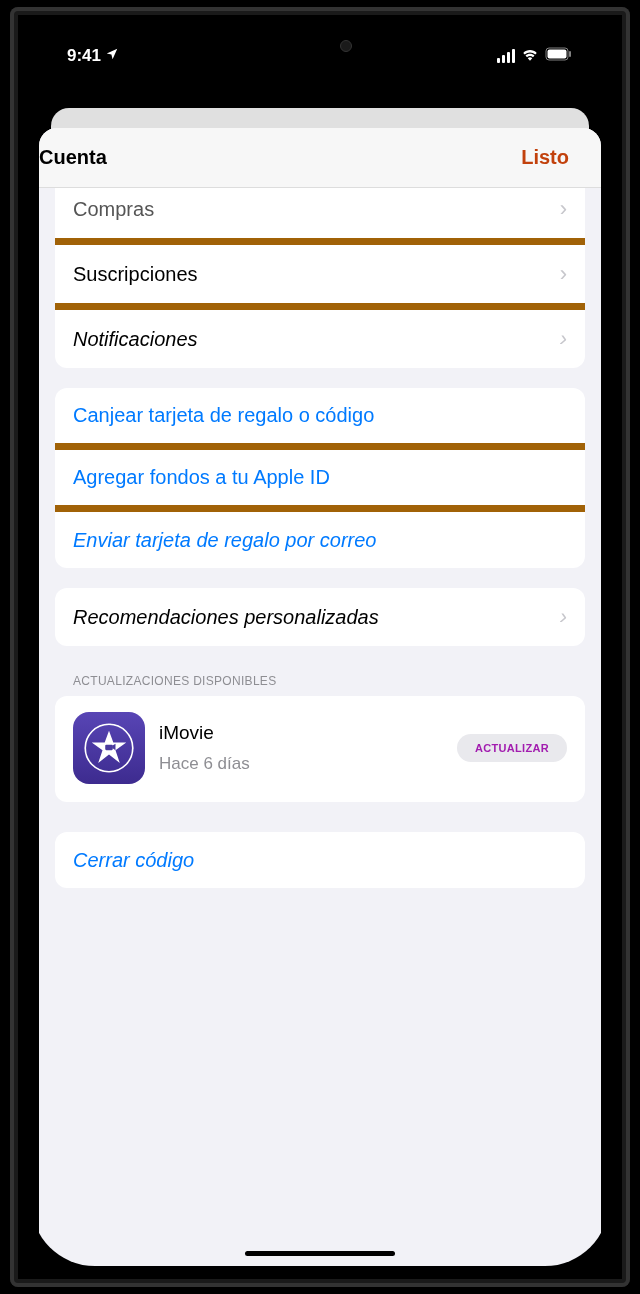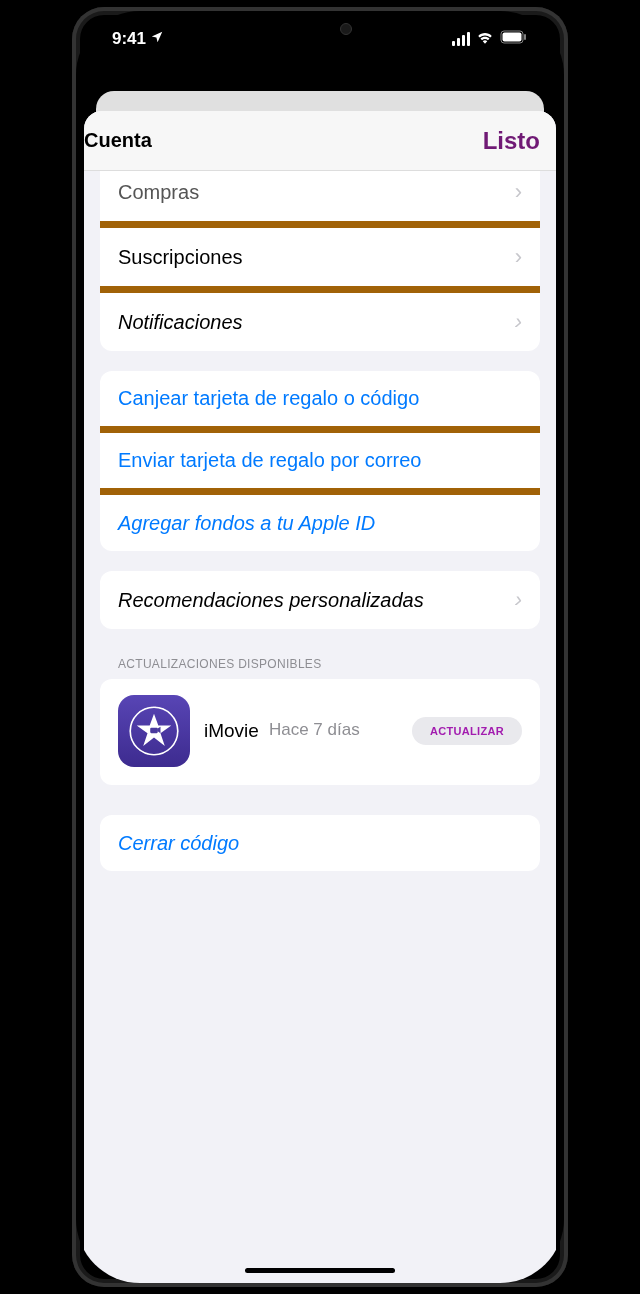--- a/index.html
+++ b/index.html
@@ -10,25 +10,25 @@
     }
     body {
       background: #000;
       width: 640px;
       height: 1294px;
       display: flex;
       align-items: center;
       justify-content: center;
     }
     .phone-frame {
-      width: 496px;
+      width: 620px;
       height: 1280px;
       background: #000;
-      border-radius: 32px;
-      padding: 4px;
+      border-radius: 8px;
+      padding: 21px;
       position: relative;
       box-shadow: inset 0 0 0 4px #333, inset 0 0 0 8px #1a1a1a;
     }
     .phone-screen {
       width: 100%;
       height: 100%;
       background: #000;
       border-radius: 64px;
       overflow: hidden;
       position: relative;
@@ -109,24 +109,24 @@
       justify-content: flex-start;
       position: relative;
     }
     .nav-title {
       font-size: 20px;
       font-weight: 600;
       color: #000;
     }
     .nav-done {
       position: absolute;
-      right: 16px;
-      font-size: 24px;
+      right: 32px;
+      font-size: 20px;
       font-weight: 600;
-      color: #701a75;
+      color: #c2410c;
     }
     .content {
       flex: 1;
       overflow-y: auto;
       padding: 0 16px;
     }
     .section {
       background: #fff;
       border-radius: 12px;
       margin-top: 20px;
@@ -212,20 +212,21 @@
       justify-content: center;
       flex-shrink: 0;
     }
     .star-icon {
       width: 54px;
       height: 54px;
     }
     .app-info {
       flex: 1;
       display: flex;
+      flex-direction: column;
       gap: 10px;
     }
     .app-name {
       font-size: 19px;
       color: #000;
     }
     .app-time {
       font-size: 17px;
       color: #8e8e93;
     }
@@ -347,24 +348,24 @@
             <span>Notificaciones</span>
             <span class="chevron">›</span>
           </div>
         </div>
 
         <div class="section">
           <div class="row link">
             <span>Canjear tarjeta de regalo o código</span>
           </div>
           <div class="row link">
+            <span>Agregar fondos a tu Apple ID</span>
+          </div>
+          <div class="row link">
             <span>Enviar tarjeta de regalo por correo</span>
-          </div>
-          <div class="row link">
-            <span>Agregar fondos a tu Apple ID</span>
           </div>
         </div>
 
         <div class="section">
           <div class="row">
             <span>Recomendaciones personalizadas</span>
             <span class="chevron">›</span>
           </div>
         </div>
 
@@ -377,21 +378,21 @@
                 <svg class="star-icon" viewBox="0 0 100 100">
                   <circle cx="50" cy="50" r="44" fill="none" stroke="#fff" stroke-width="3"></circle>
                   <circle cx="50" cy="50" r="44" fill="none" stroke="#fff" stroke-width="1" stroke-dasharray="2,6"></circle>
                   <path d="M50 18 L58 40 L82 40 L62 54 L70 78 L50 62 L30 78 L38 54 L18 40 L42 40 Z" fill="#fff"></path>
                   <rect x="43" y="44" width="14" height="10" rx="2" fill="#4a3a9e"></rect>
                   <path d="M56 46 L62 42 L62 54 L56 50 Z" fill="#4a3a9e"></path>
                 </svg>
               </div>
               <div class="app-info">
                 <span class="app-name">iMovie</span>
-                <span class="app-time">Hace 7 días</span>
+                <span class="app-time">Hace 6 días</span>
               </div>
               <button class="update-btn">ACTUALIZAR</button>
             </div>
           </div>
         </div>
 
         <div class="section" style="margin-top:30px; margin-bottom:60px">
           <div class="row link">
             <span>Cerrar código</span>
           </div>

